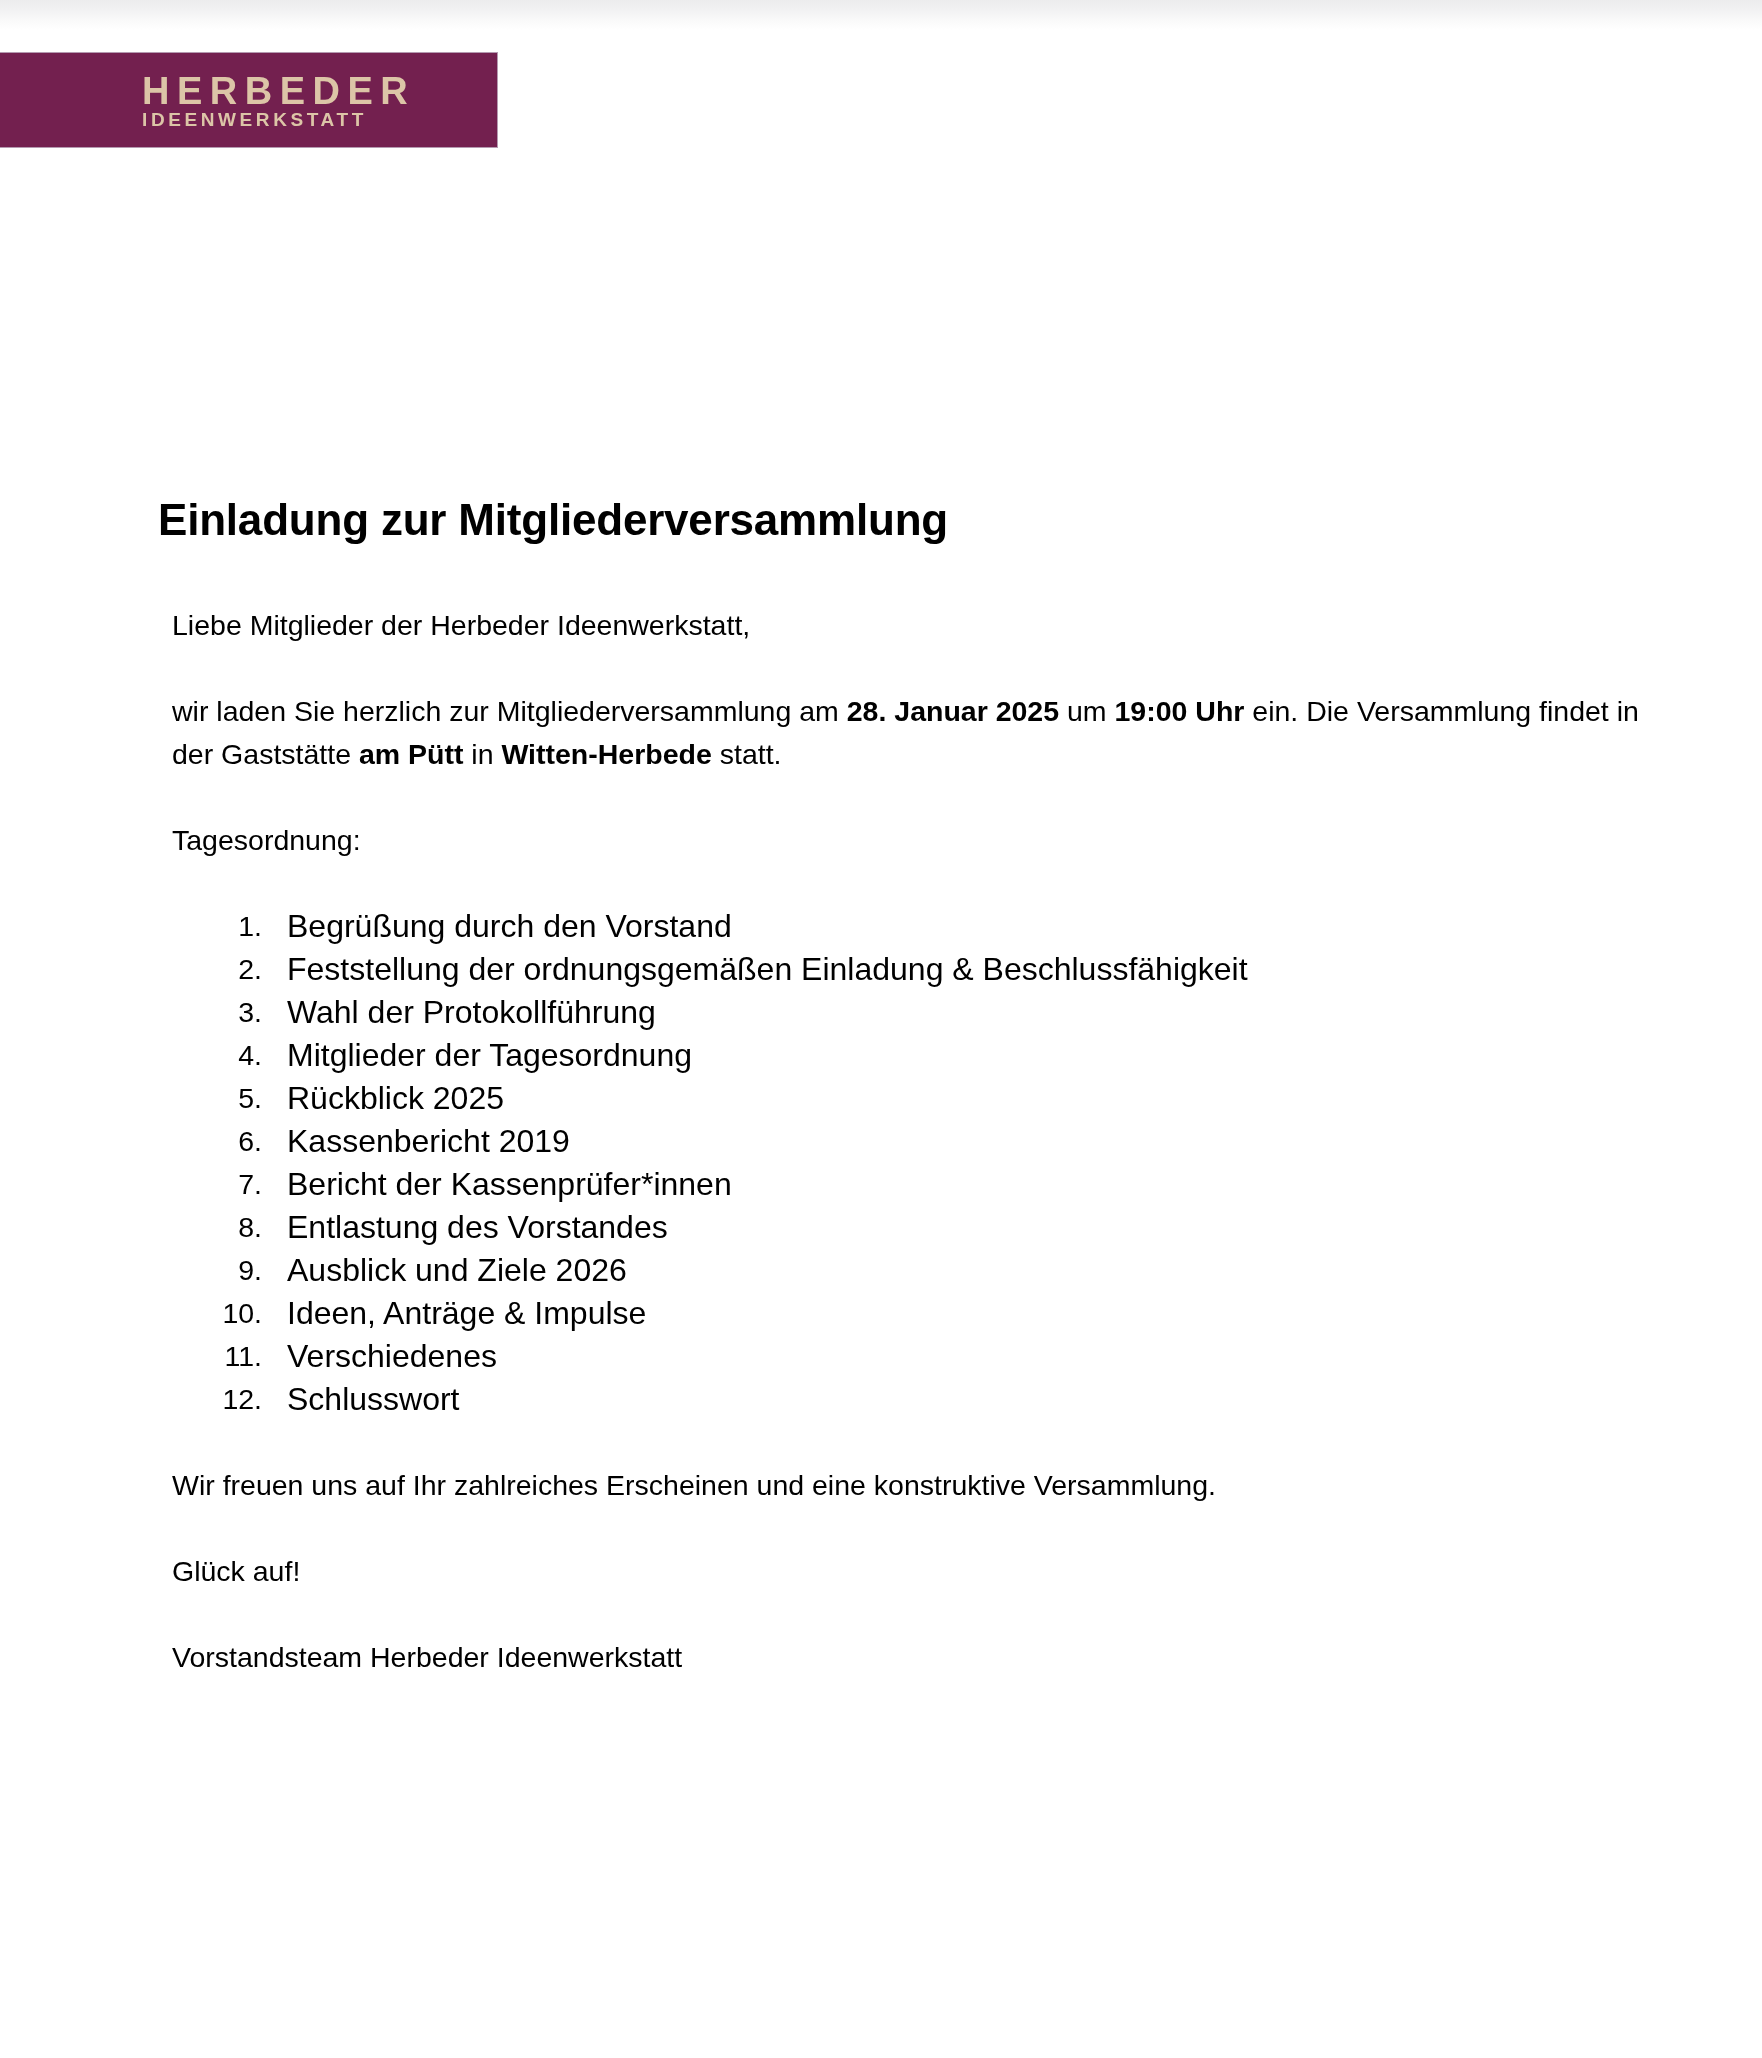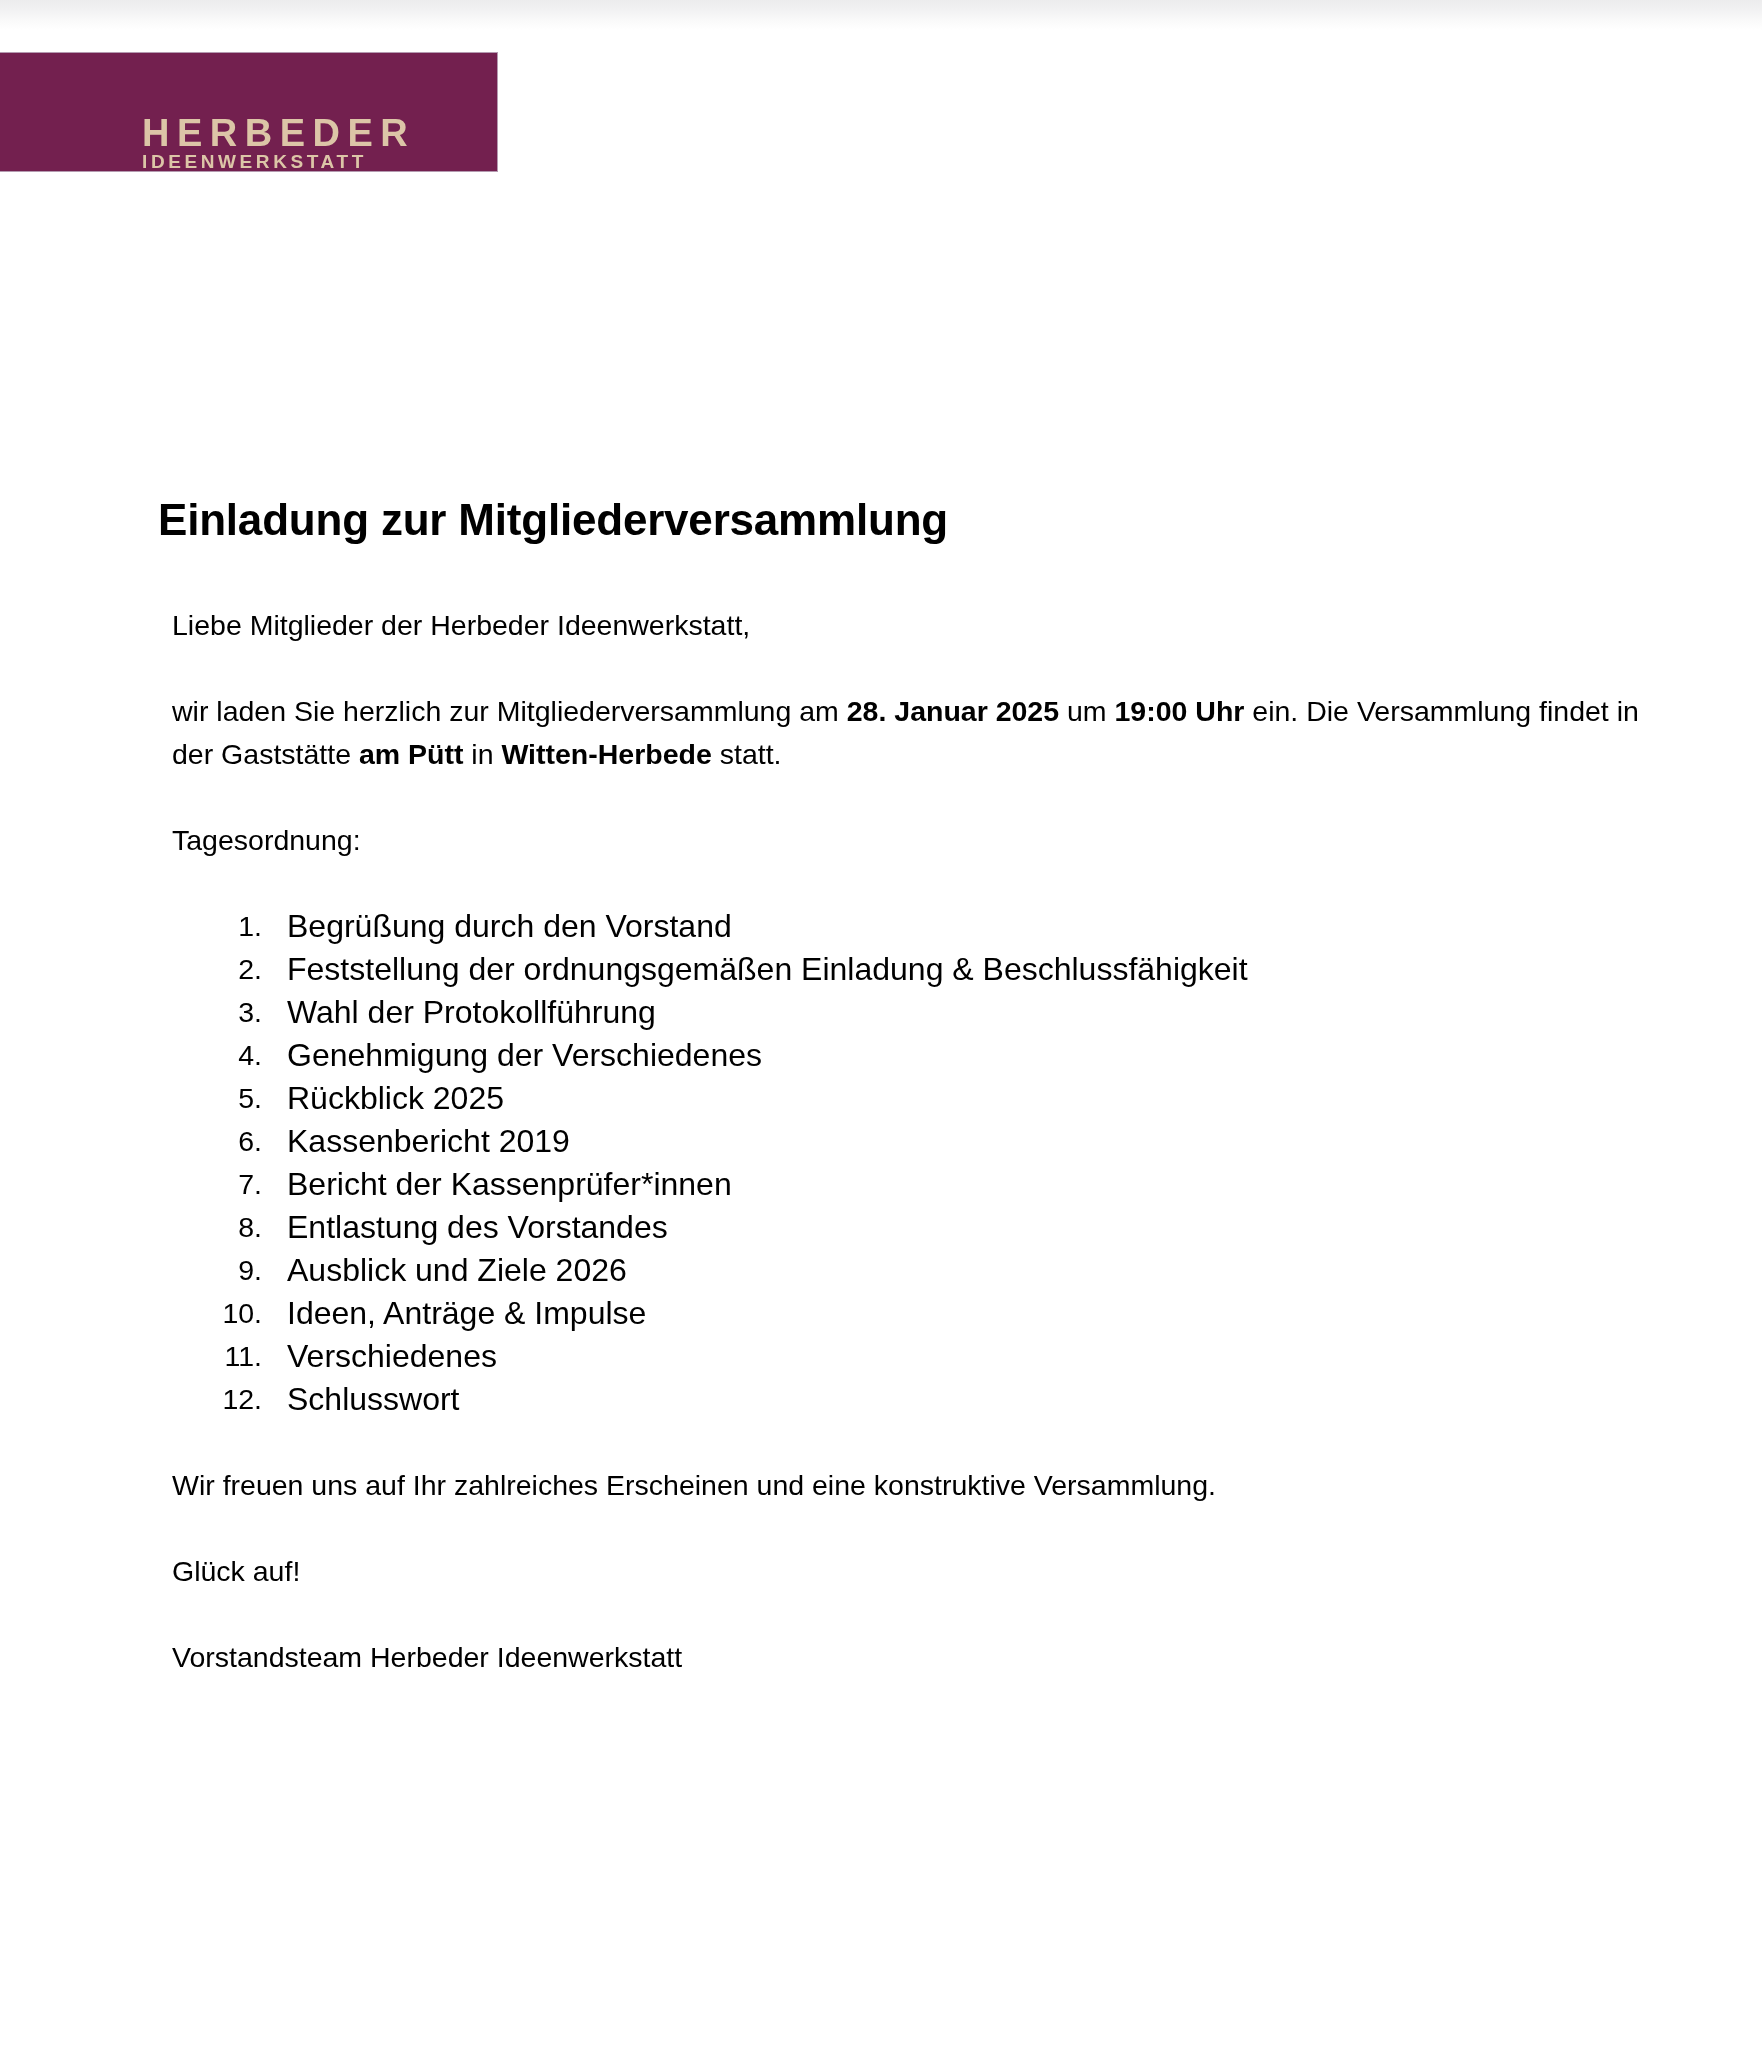--- a/index.html
+++ b/index.html
@@ -27,27 +27,27 @@
     background: linear-gradient(to bottom, #ececed 0%, #f2f2f3 35%, #fafafa 70%, #ffffff 100%);
     pointer-events: none;
   }
 
   
   .logo-band {
     position: absolute;
     top: 52px;
     left: 0;
     width: 498px;
-    height: 120px;
+    height: 96px;
     background: #73204f;
     box-sizing: border-box;
     display: flex;
     flex-direction: column;
     align-items: flex-start;
-    justify-content: flex-end;
+    justify-content: center;
     padding-left: 142px;
     border-top: 1px solid #b49ab0;
     border-bottom: 1px solid #b49ab0;
     border-right: 1px solid #b49ab0;
   }
   .logo-primary {
     color: #dcc5a7;
     font-family: "Liberation Sans", sans-serif;
     font-weight: bold;
     font-size: 38px;
@@ -149,21 +149,21 @@
     <p class="para">
       <span>wir laden Sie herzlich zur Mitgliederversammlung am </span><b>28. Januar 2025</b><span> um </span><b>19:00 Uhr</b><span> ein. Die Versammlung findet in der Gaststätte </span><b>am Pütt</b><span> in </span><b>Witten-Herbede</b><span> statt.</span>
     </p>
 
     <p class="para">Tagesordnung:</p>
 
     <ol class="agenda">
       <li>Begrüßung durch den Vorstand</li>
       <li>Feststellung der ordnungsgemäßen Einladung &amp; Beschlussfähigkeit</li>
       <li>Wahl der Protokollführung</li>
-      <li>Genehmigung der Verschiedenes</li>
+      <li>Mitglieder der Tagesordnung</li>
       <li>Rückblick 2025</li>
       <li>Kassenbericht 2019</li>
       <li>Bericht der Kassenprüfer*innen</li>
       <li>Entlastung des Vorstandes</li>
       <li>Ausblick und Ziele 2026</li>
       <li>Ideen, Anträge &amp; Impulse</li>
       <li>Verschiedenes</li>
       <li>Schlusswort</li>
     </ol>
 

